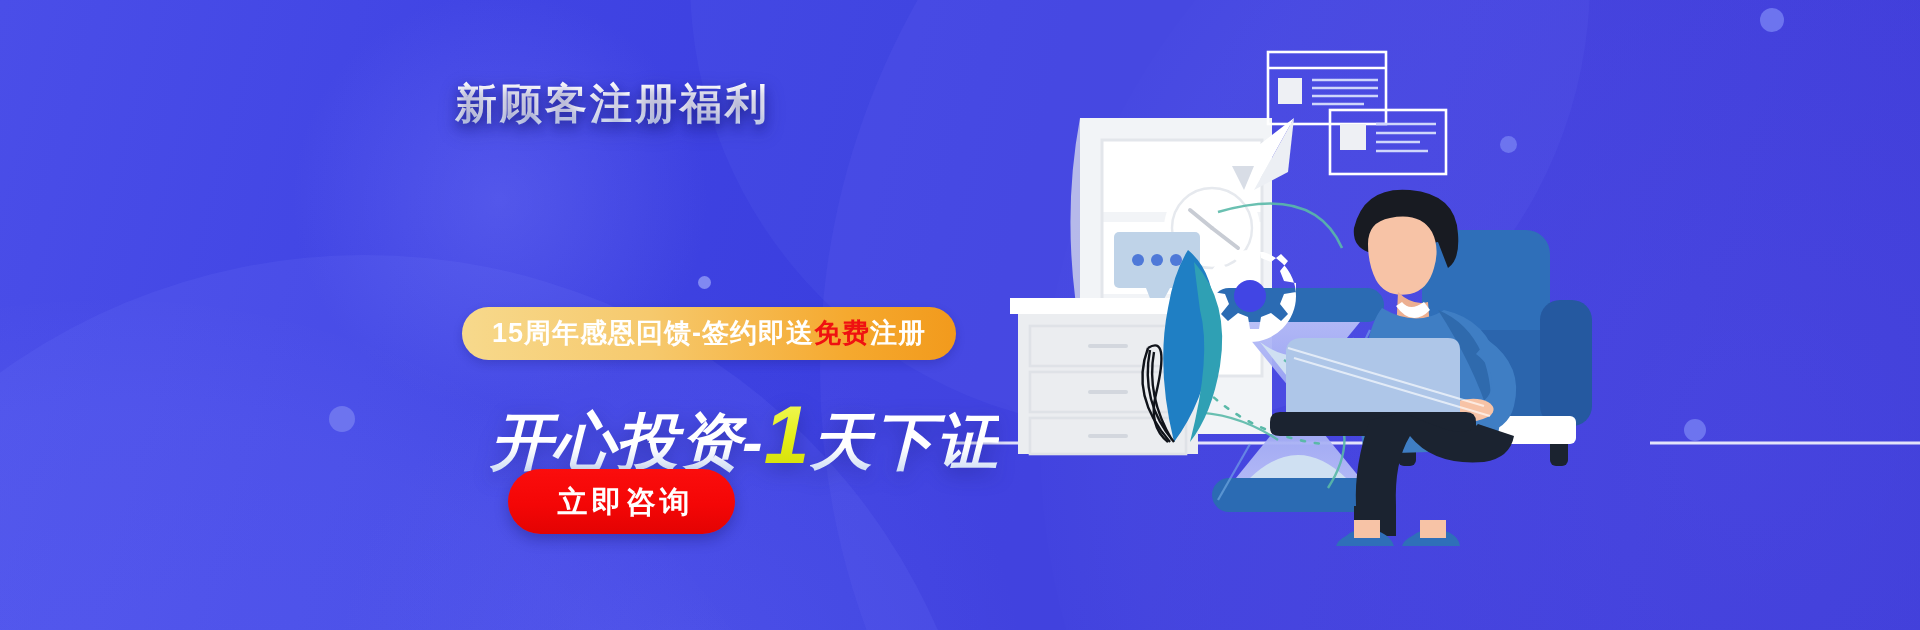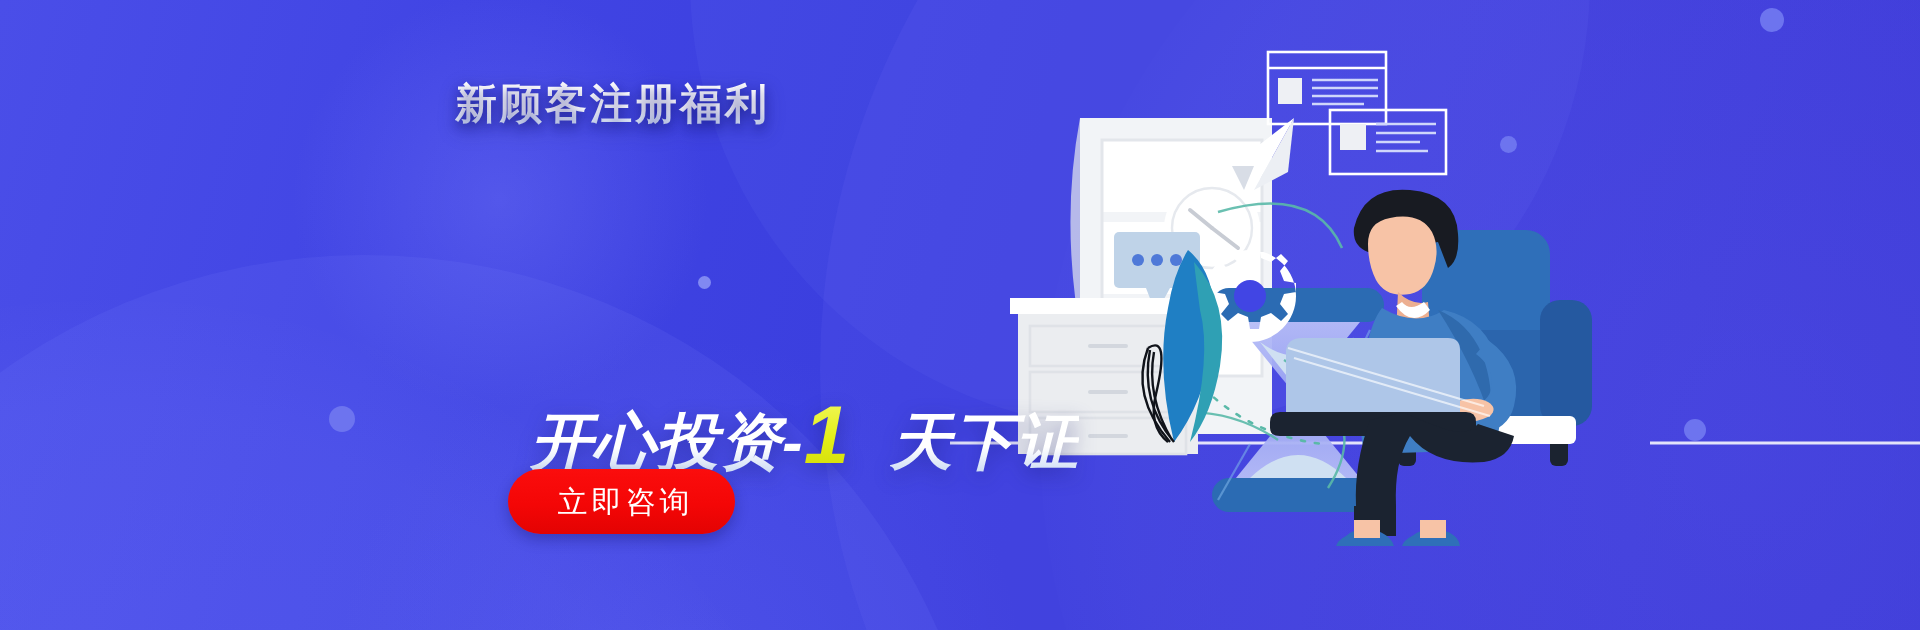--- a/index.html
+++ b/index.html
@@ -66,35 +66,35 @@
   .pill span{font-size:27px;font-weight:bold;color:#fff;letter-spacing:1px;line-height:1;}
   .pill .hot{color:#ef1111;}
   .tagline{
     position:absolute;left:490px;top:388px;width:520px;
     font-size:62px;font-weight:bold;font-style:italic;letter-spacing:1px;
     white-space:nowrap;color:#fff;
     filter:drop-shadow(0 6px 10px rgba(22,24,110,.40));
   }
   .tagline .seg{
     background:linear-gradient(180deg,#ffffff 58%,#c6d7f3 100%);
-    -webkit-background-clip:text;background-clip:text;margin-left:40px;-webkit-text-fill-color:transparent;
+    -webkit-background-clip:text;background-clip:text;-webkit-text-fill-color:transparent;
   }
   .tagline .num{
     font-size:82px;
     background:linear-gradient(180deg,#f3f96a 0%,#e4ef17 55%,#cfd806 100%);
     -webkit-background-clip:text;background-clip:text;-webkit-text-fill-color:transparent;
   }
   .cta{
     position:absolute;left:508px;top:469px;width:227px;height:65px;
     border:0;border-radius:33px;cursor:pointer;
     background:linear-gradient(180deg,#fb0d0d 0%,#f40606 55%,#e30303 100%);
     box-shadow:0 6px 14px rgba(12,14,90,.30);
     display:flex;align-items:center;justify-content:center;
   }
-  .cta span{font-size:30px;font-weight:normal;color:#fff;letter-spacing:4px;line-height:1;margin-left:8px;}
+  .cta span{font-size:30px;font-weight:bold;color:#fff;letter-spacing:4px;line-height:1;margin-left:8px;}
 
   
   .art{position:absolute;left:950px;top:0;width:970px;height:630px;}
   .art svg{display:block;width:100%;height:100%;}
 </style>
 </head>
 <body>
 
 <div class="banner">
 
@@ -281,20 +281,25 @@
         <rect x="470" y="520" width="26" height="18" fill="#f7c3a6"></rect>
       </g>
     </svg>
   </div>
 
   <div class="copy">
 
     <div class="eyebrow">新顾客注册福利</div>
 
 
+    <div class="pill">
+      <span>15周年感恩回馈-签约即送</span>
+        <span class="hot">免费</span>
+        <span>注册</span>
+    </div>
 
     <div class="tagline">
       <span class="seg">开心投资-</span><span class="num">1</span><span class="seg">天下证</span>
     </div>
 
     <button class="cta">
       <span>立即咨询</span>
     </button>
   </div>
 </div>

